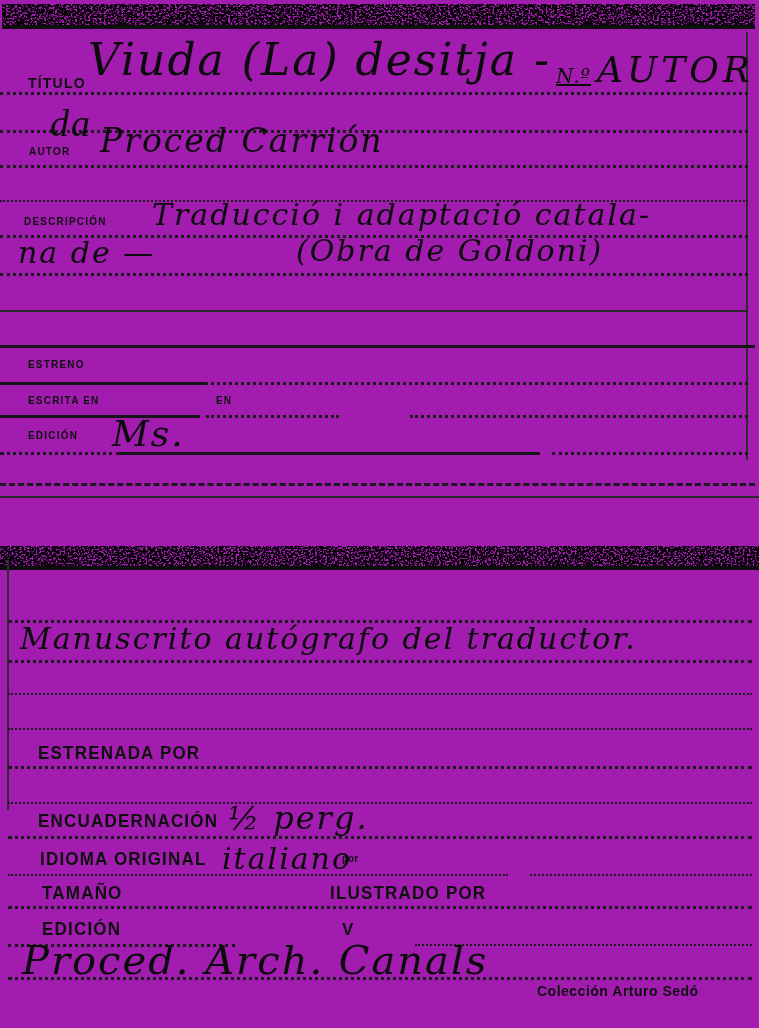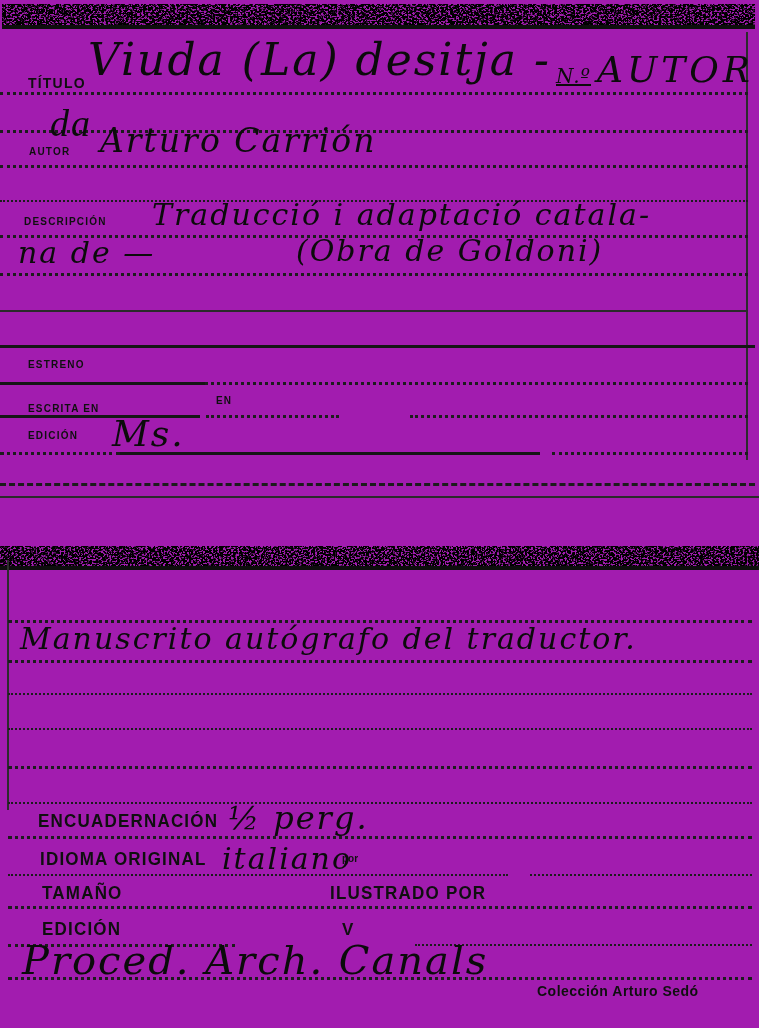--- a/index.html
+++ b/index.html
@@ -107,29 +107,29 @@
   <div class="dotline" style="left:0; top:452px; width:120px;"></div>
   <div class="solidline" style="left:120px; top:452px; width:420px;"></div>
   <div class="dotline" style="left:552px; top:452px; width:196px;"></div>
   <div class="dashline" style="left:0; top:483px; width:755px;"></div>
   <div class="thinline" style="left:0; top:496px; width:759px;"></div>
 
   <span class="plabel" style="left:28px; top:75px; font-size:14px;">TÍTULO</span>
   <span class="plabel" style="left:29px; top:146px;">AUTOR</span>
   <span class="plabel" style="left:24px; top:216px;">DESCRIPCIÓN</span>
   <span class="plabel" style="left:28px; top:359px;">ESTRENO</span>
-  <span class="plabel" style="left:28px; top:395px;margin-top:8px;">ESCRITA EN</span>
+  <span class="plabel" style="left:28px; top:395px;">ESCRITA EN</span>
   <span class="plabel" style="left:216px; top:395px;">EN</span>
   <span class="plabel" style="left:28px; top:430px;">EDICIÓN</span>
 
   <span class="hand" style="left:88px; top:38px; font-size:44px;">Viuda (La) desitja -</span>
   <span class="hand" style="left:556px; top:66px; font-size:20px; letter-spacing:1px;text-decoration:underline;">N.º</span>
   <span class="hand" style="left:597px; top:52px; font-size:36px; letter-spacing:4px;">AUTOR</span>
   <span class="hand" style="left:50px; top:104px; font-size:38px;font-family:Liberation Serif, serif;">da</span>
-  <span class="hand" style="left:100px; top:124px; font-size:33px;">Arturo Carrión</span>
+  <span class="hand" style="left:100px; top:124px; font-size:33px;">Proced Carrión</span>
   <span class="hand" style="left:152px; top:200px; font-size:30px;">Traducció i adaptació catala-</span>
   <span class="hand" style="left:296px; top:236px; font-size:30px;">(Obra de Goldoni)</span>
   <span class="hand" style="left:18px; top:238px; font-size:30px;">na de  —</span>
   <span class="hand" style="left:112px; top:416px; font-size:36px;">Ms.</span>
 
   <svg class="speckle" style="left:0; top:546px; width:759px; height:26px;" viewBox="0 0 759 26" preserveAspectRatio="none">
     <defs>
       <filter id="noiseBottom" x="0" y="0" width="100%" height="100%">
         <feTurbulence type="fractalNoise" baseFrequency="0.5 0.6" numOctaves="3" seed="29" stitchTiles="stitch"></feTurbulence>
         <feColorMatrix type="matrix" values="0 0 0 0 0  0 0 0 0 0  0 0 0 0 0  5 5 5 0 -6.5"></feColorMatrix>
@@ -148,20 +148,21 @@
   <div class="dotline" style="left:8px; top:766px; width:744px;"></div>
   <div class="dotline fine" style="left:8px; top:802px; width:744px;"></div>
   <div class="dotline" style="left:8px; top:836px; width:744px;"></div>
   <div class="dotline fine" style="left:8px; top:874px; width:500px;"></div>
   <div class="dotline fine" style="left:530px; top:874px; width:222px;"></div>
   <div class="dotline" style="left:8px; top:906px; width:744px;"></div>
   <div class="dotline" style="left:8px; top:944px; width:227px;"></div>
   <div class="dotline fine" style="left:415px; top:944px; width:337px;"></div>
   <div class="dotline" style="left:8px; top:977px; width:744px;"></div>
 
+  <span class="plabel big" style="left:38px; top:744px;">ESTRENADA POR</span>
   <span class="plabel big" style="left:40px; top:850px;">IDIOMA ORIGINAL</span>
   <span class="plabel big" style="left:38px; top:812px;">ENCUADERNACIÓN</span>
   <span class="plabel big" style="left:42px; top:884px;">TAMAÑO</span>
   <span class="plabel big" style="left:330px; top:884px;">ILUSTRADO POR</span>
   <span class="plabel big" style="left:42px; top:920px;">EDICIÓN</span>
   <span class="mark-v" style="left:342px; top:920px;">V</span>
   <span class="por-print" style="left:342px; top:853px;">por</span>
 
   <span class="hand" style="left:20px; top:624px; font-size:30px;">Manuscrito autógrafo del traductor.</span>
   <span class="hand" style="left:228px; top:802px; font-size:32px;">½ perg.</span>

